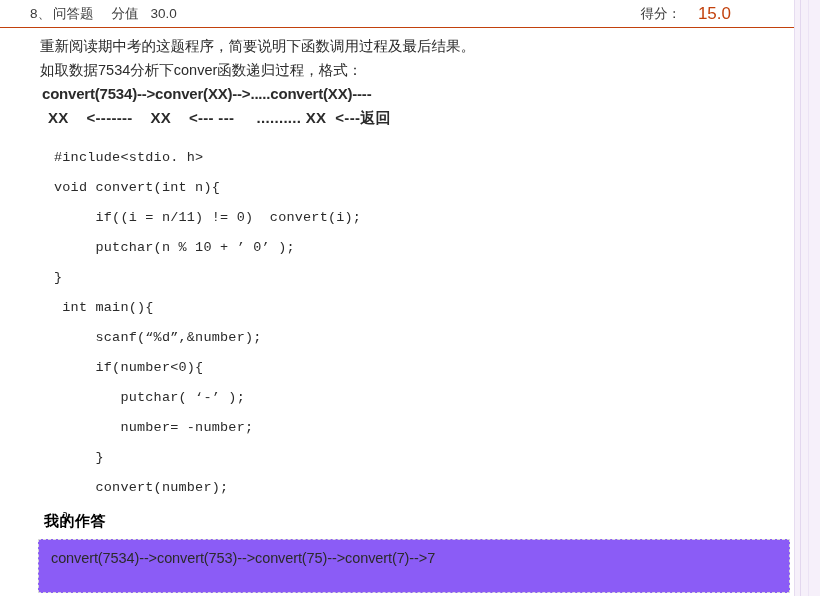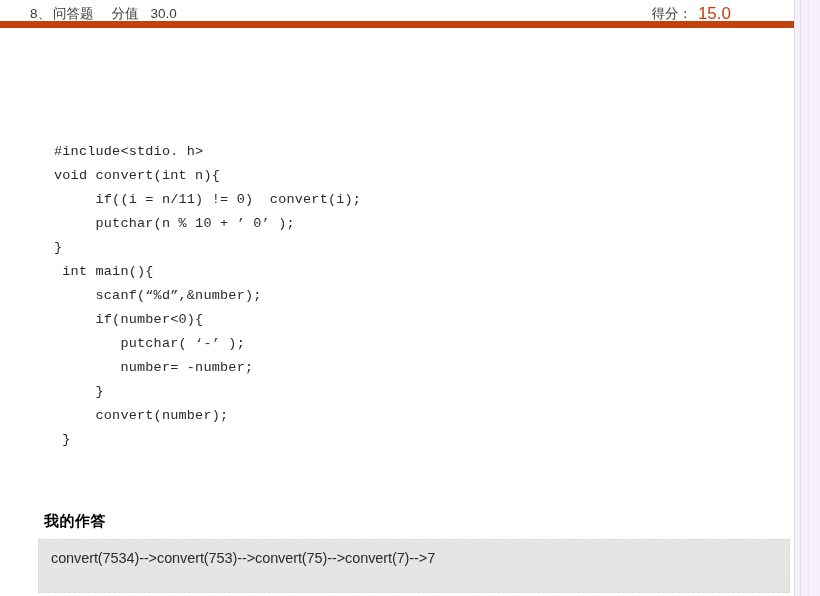--- a/index.html
+++ b/index.html
@@ -52,21 +52,21 @@
     height: 596px;
   }
 
   
   #qheader {
     position: absolute;
     top: 0;
     left: 0;
     width: 795px;
     height: 28px;
-    border-bottom: 7px solid #c2410c;
+    border-bottom: 1px solid #c2410c;
     box-sizing: border-box;
   }
   #qheader .left {
     position: absolute;
     left: 30px;
     top: 5px;
     font-size: 13.5px;
     color: #3b3b3b;
     white-space: nowrap;
   }
@@ -76,21 +76,21 @@
   #qheader .left .score-val { }
 
   #qheader .right {
     position: absolute;
     right: 64px;
     top: 4px;
     font-size: 13.5px;
     color: #3b3b3b;
     white-space: nowrap;
   }
-  #qheader .right .got-label { margin-right: 6px; font-family: Liberation Mono, monospace; }
+  #qheader .right .got-label { margin-right: 17px; font-family: Liberation Mono, monospace; }
   #qheader .right .got-val {
     color: #c2410c;
     font-size: 17px;
     font-weight: 400;
     vertical-align: -1px;
   }
 
   
   #qbody {
     position: absolute;
@@ -127,41 +127,42 @@
     font-family: "Liberation Serif", "DejaVu Serif", serif;
   }
   .codeline {
     font-family: "Liberation Mono", "DejaVu Sans Mono", monospace;
     font-size: 13.5px;
     line-height: 24px;
     color: #2a2a2a;
     white-space: pre;
     padding-left: 54px;
     letter-spacing: 0.2px;
+    margin-top: 6px;
   }
 
   
   #answer-heading {
     position: absolute;
     top: 512px;
     left: 44px;
     font-size: 15px;
     font-weight: bold;
     color: #000000;
     letter-spacing: 0.5px;
   }
   #answer-box {
     position: absolute;
     top: 539px;
     left: 38px;
     width: 752px;
     height: 54px;
     border: 1px dashed #d9d9d9;
     box-sizing: border-box;
-    background: #e5e5e5;
+    background: #8b5cf6;
   }
   #answer-text {
     position: absolute;
     left: 12px;
     top: 10px;
     font-size: 14.5px;
     color: #2b2b2b;
     white-space: pre;
     letter-spacing: -0.1px;
   }
@@ -173,20 +174,26 @@
 
   <div id="qheader">
     <div class="left">
       <span class="qnum">8、</span><span class="qtype">问答题</span><span class="score-label">分值</span><span class="score-val">30.0</span>
     </div>
     <div class="right">
       <span class="got-label">得分：</span><span class="got-val">15.0</span>
     </div>
   </div>
 
+  <div id="qbody">
+    <div class="qline">重新阅读期中考的这题程序，简要说明下函数调用过程及最后结果。</div>
+    <div class="qline">如取数据7534分析下conver函数递归过程，格式：</div>
+    <div class="qline fmt">convert(7534)--&gt;conver(XX)--&gt;.....convert(XX)----</div>
+    <div class="qline fmt2">XX    &lt;-------    XX    &lt;--- ---     .......... XX  &lt;---返回</div>
+  </div>
 
   <div id="codeblock">
     <div class="codeline">#include&lt;stdio. h&gt;</div>
     <div class="codeline">void convert(int n){</div>
     <div class="codeline">     if((i = n/11) != 0)  convert(i);</div>
     <div class="codeline">     putchar(n % 10 + ’ 0’ );</div>
     <div class="codeline">}</div>
     <div class="codeline"> int main(){</div>
     <div class="codeline">     scanf(“%d”,&amp;number);</div>
     <div class="codeline">     if(number&lt;0){</div>

